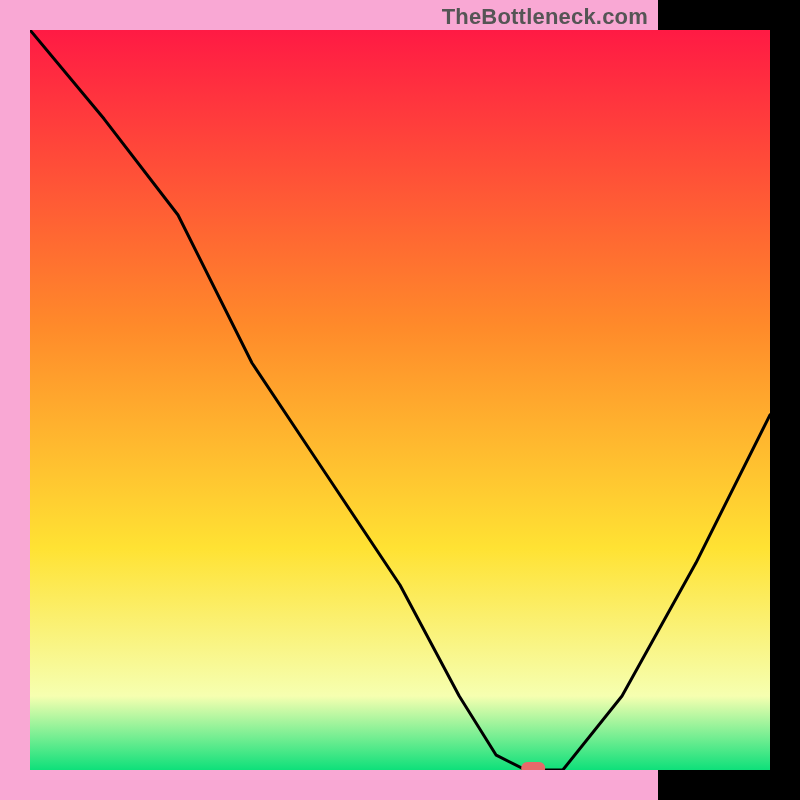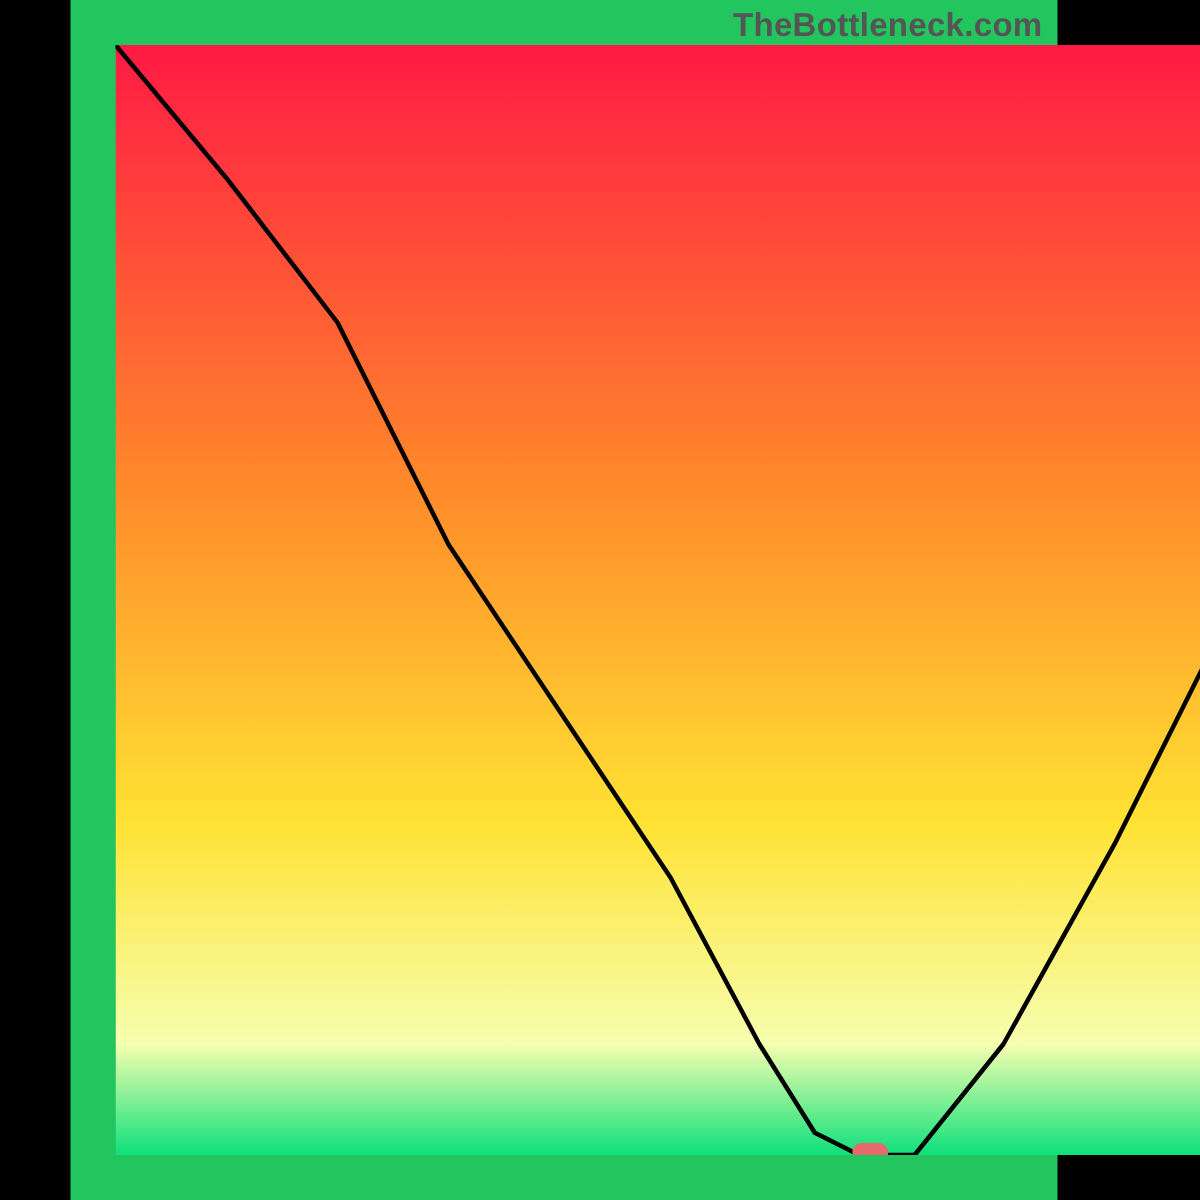--- a/index.html
+++ b/index.html
@@ -8,22 +8,21 @@
     width: 800px;
     height: 800px;
     background: #000;
     overflow: hidden;
     font-family: Arial, Helvetica, sans-serif;
   }
   .frame {
     position: relative;
     width: 658px;
     height: 800px;
-    background: #22c55e;
-    margin-left: 47px;
+    background: #f9a8d4;
   }
   .watermark {
     position: absolute;
     top: 4px;
     right: 10px;
     color: #555;
     font-size: 22px;
     font-weight: 600;
     letter-spacing: 0.2px;
     z-index: 10;

